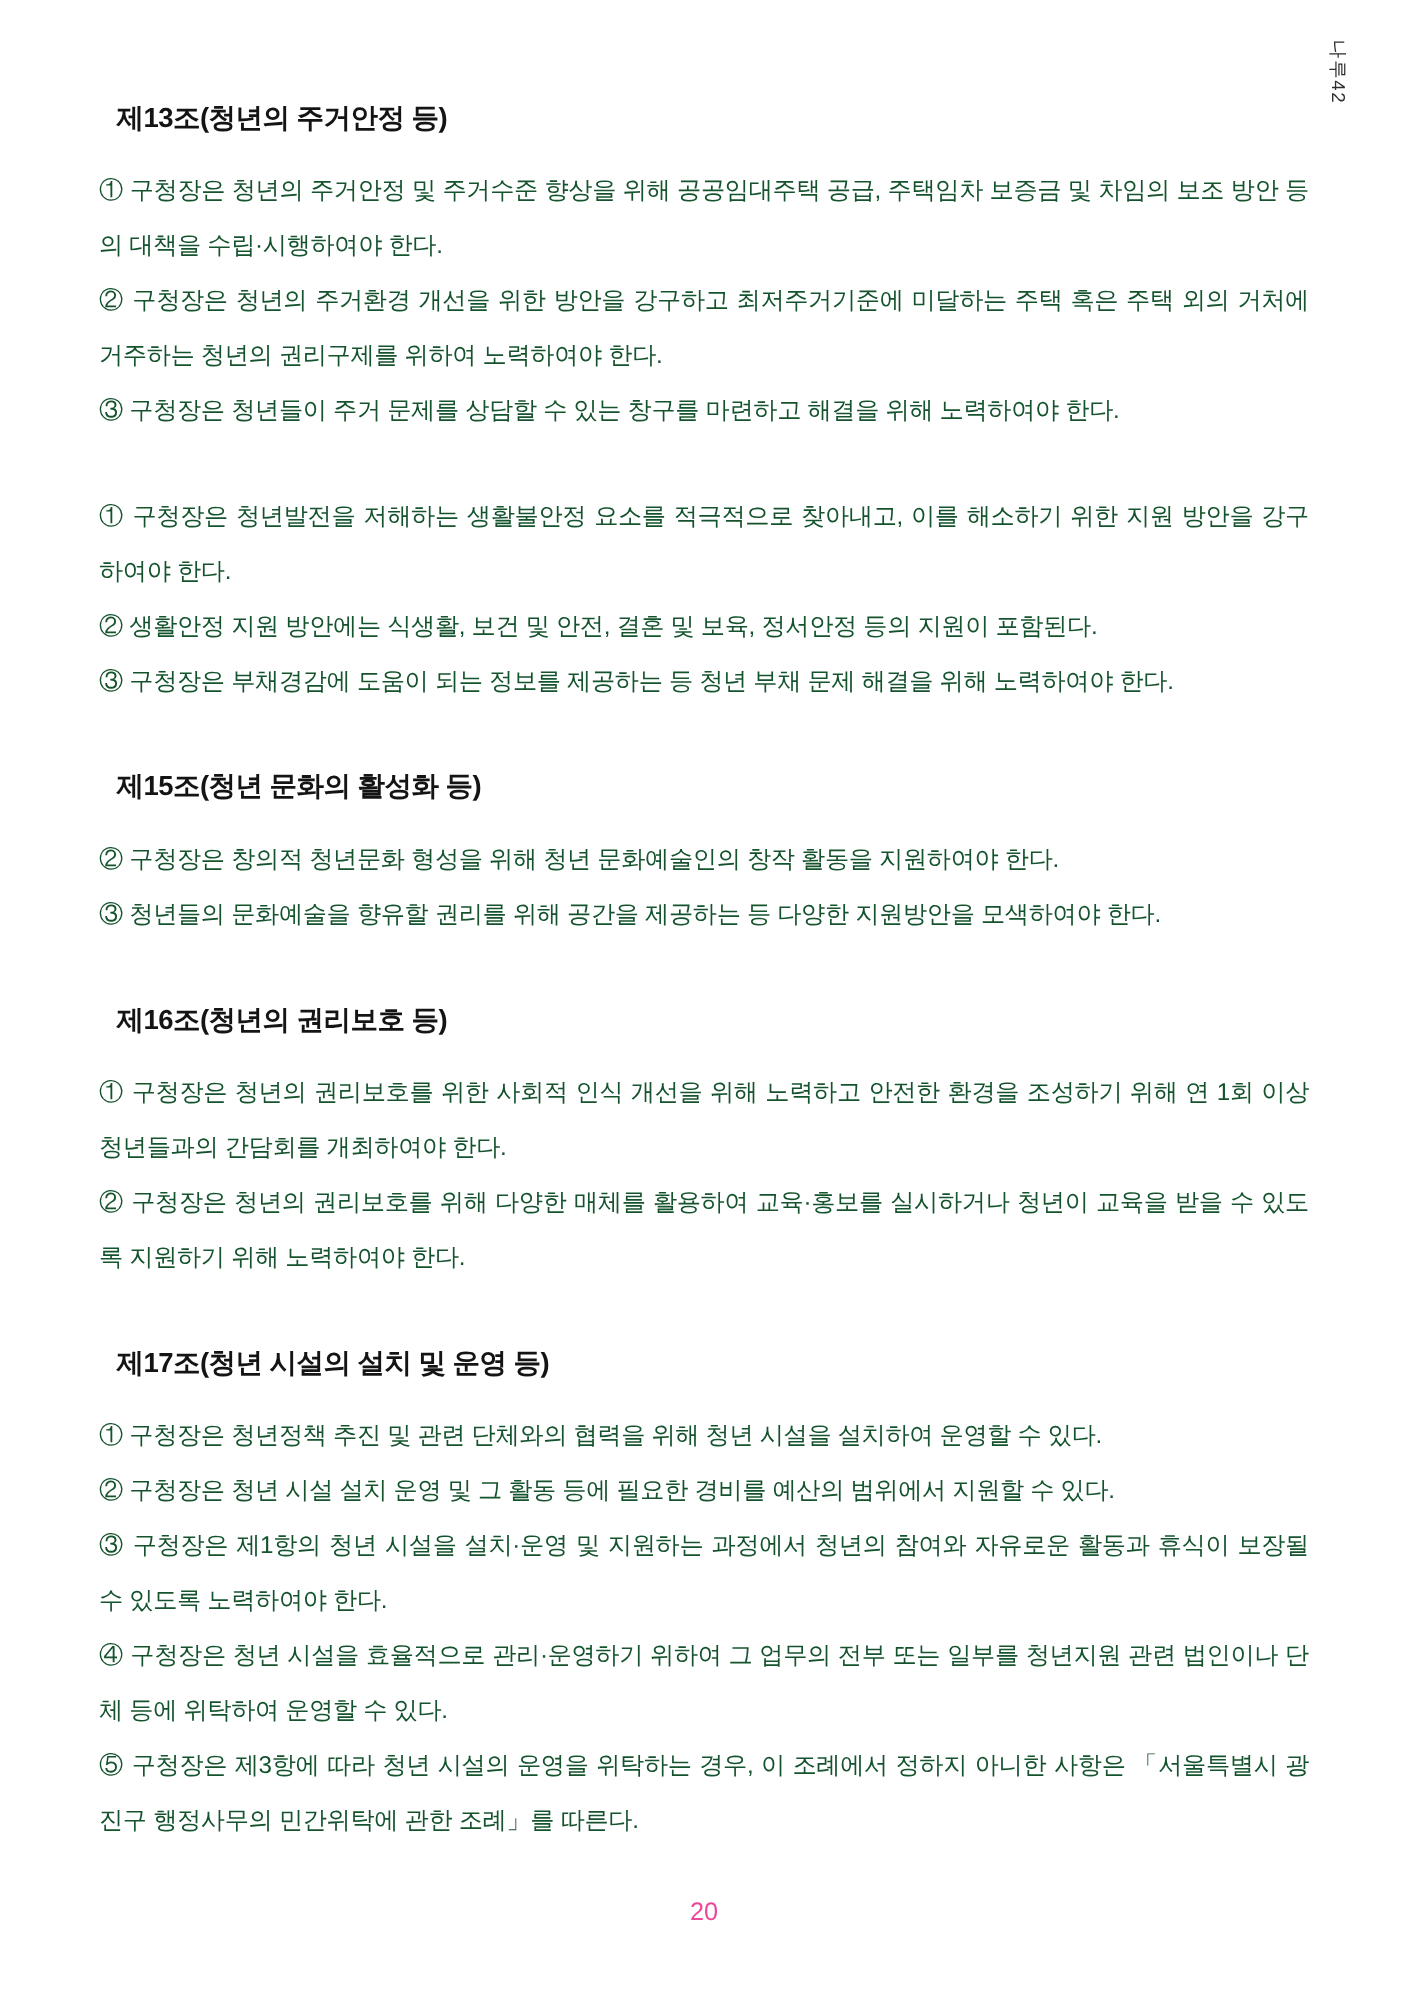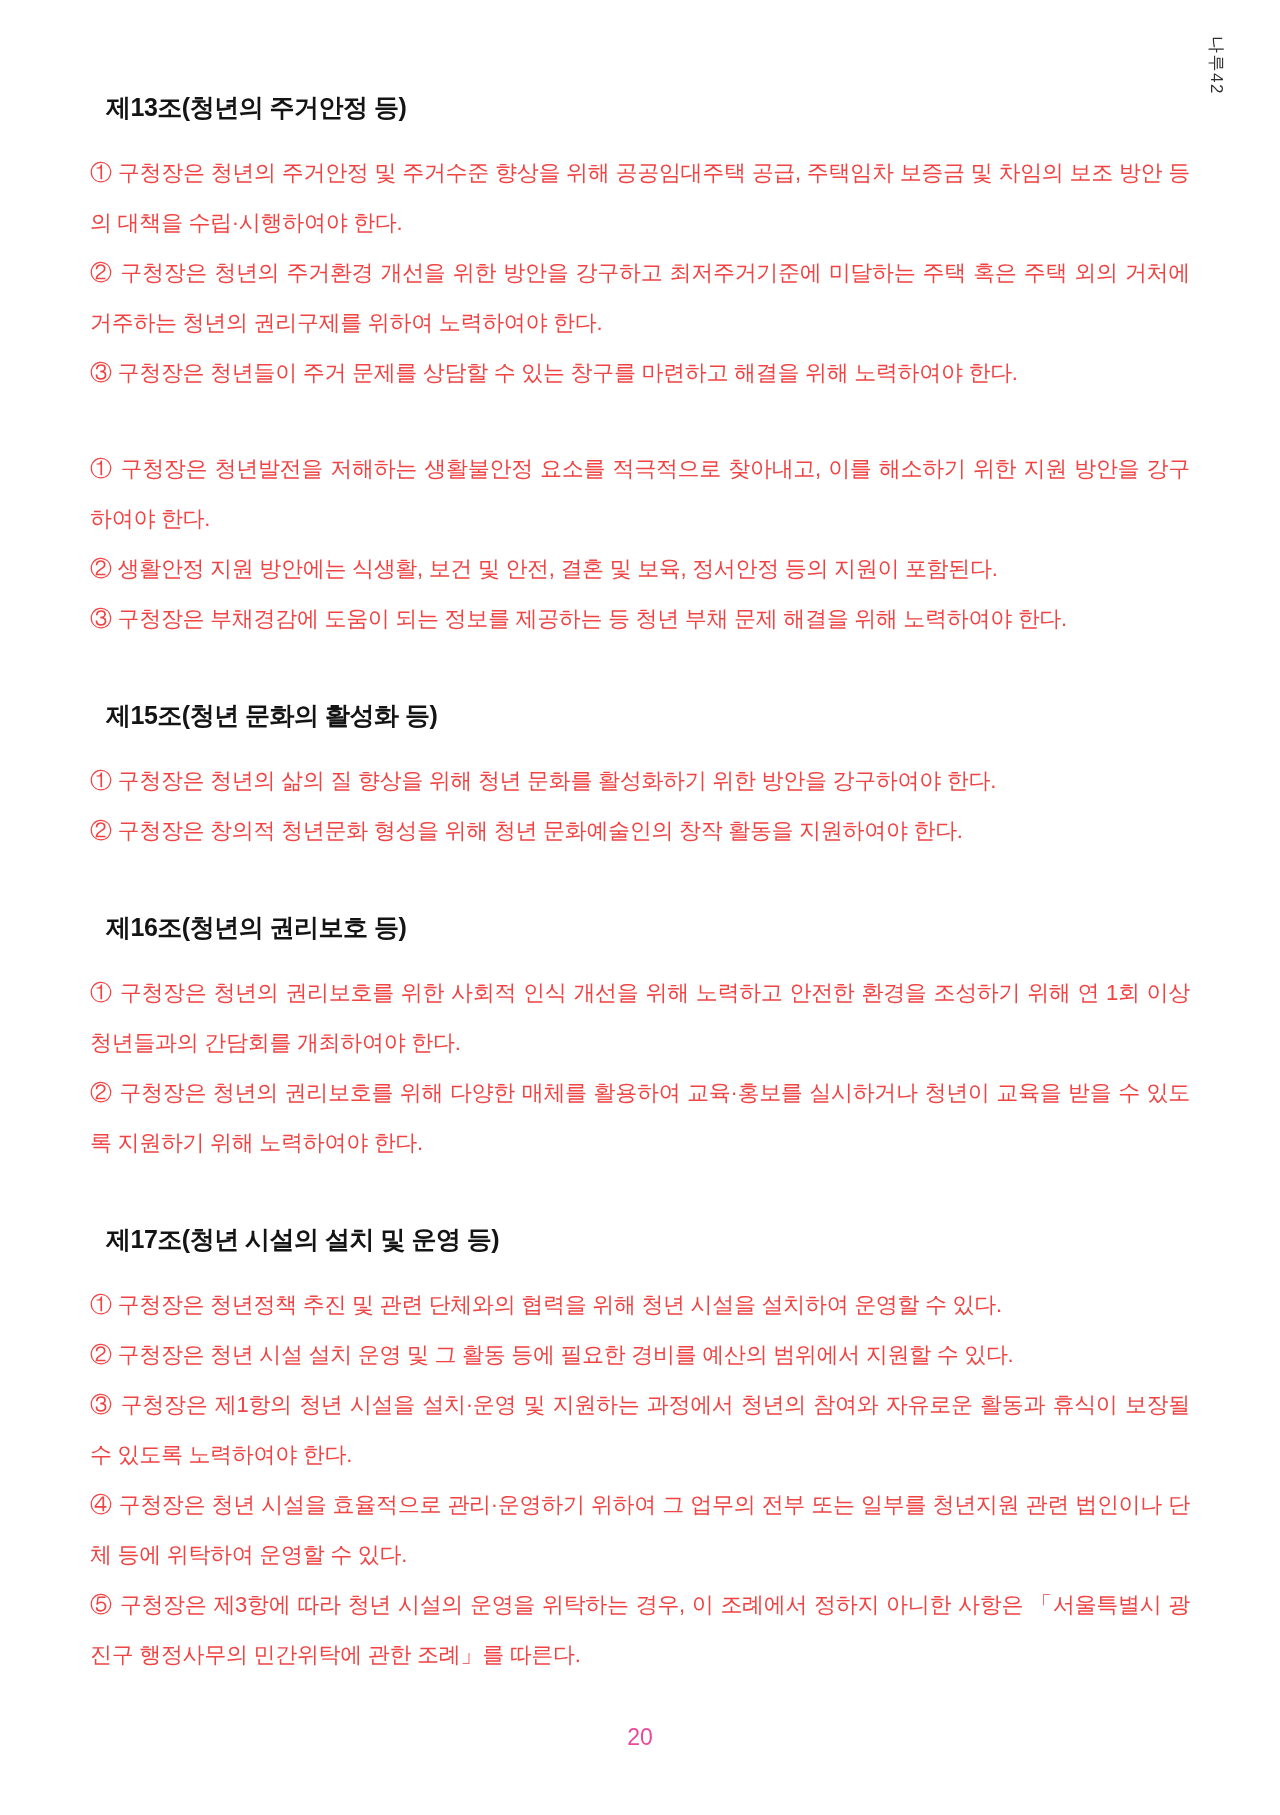--- a/index.html
+++ b/index.html
@@ -37,21 +37,21 @@
     font-size: 25px;
     font-weight: 700;
     color: #141414;
     line-height: 50px;
     letter-spacing: -0.5px;
   }
   .para {
     margin: 0;
     font-size: 22px;
     font-weight: 400;
-    color: #ef4444;
+    color: #14532d;
     line-height: 50px;
     text-align: justify;
     word-break: break-all;
     letter-spacing: -0.3px;
   }
   .side-label {
     position: absolute;
     left: 1228px;
     top: 36px;
     transform: rotate(90deg);
@@ -94,24 +94,24 @@
   <p class="para">① 구청장은 청년발전을 저해하는 생활불안정 요소를 적극적으로 찾아내고, 이를 해소하기 위한 지원 방안을 강구하여야 한다.</p>
 
   <p class="para">② 생활안정 지원 방안에는 식생활, 보건 및 안전, 결혼 및 보육, 정서안정 등의 지원이 포함된다.</p>
 
   <p class="para">③ 구청장은 부채경감에 도움이 되는 정보를 제공하는 등 청년 부채 문제 해결을 위해 노력하여야 한다.</p>
 </section>
 
   <section class="section">
     <h2 class="heading">제15조(청년 문화의 활성화 등)</h2>
 
-  <p class="para">① 구청장은 청년의 삶의 질 향상을 위해 청년 문화를 활성화하기 위한 방안을 강구하여야 한다.</p>
 
   <p class="para">② 구청장은 창의적 청년문화 형성을 위해 청년 문화예술인의 창작 활동을 지원하여야 한다.</p>
 
+  <p class="para">③ 청년들의 문화예술을 향유할 권리를 위해 공간을 제공하는 등 다양한 지원방안을 모색하여야 한다.</p>
 </section>
 
   <section class="section">
     <h2 class="heading">제16조(청년의 권리보호 등)</h2>
 
   <p class="para">① 구청장은 청년의 권리보호를 위한 사회적 인식 개선을 위해 노력하고 안전한 환경을 조성하기 위해 연 1회 이상 청년들과의 간담회를 개최하여야 한다.</p>
 
   <p class="para">② 구청장은 청년의 권리보호를 위해 다양한 매체를 활용하여 교육·홍보를 실시하거나 청년이 교육을 받을 수 있도록 지원하기 위해 노력하여야 한다.</p>
 </section>
 

